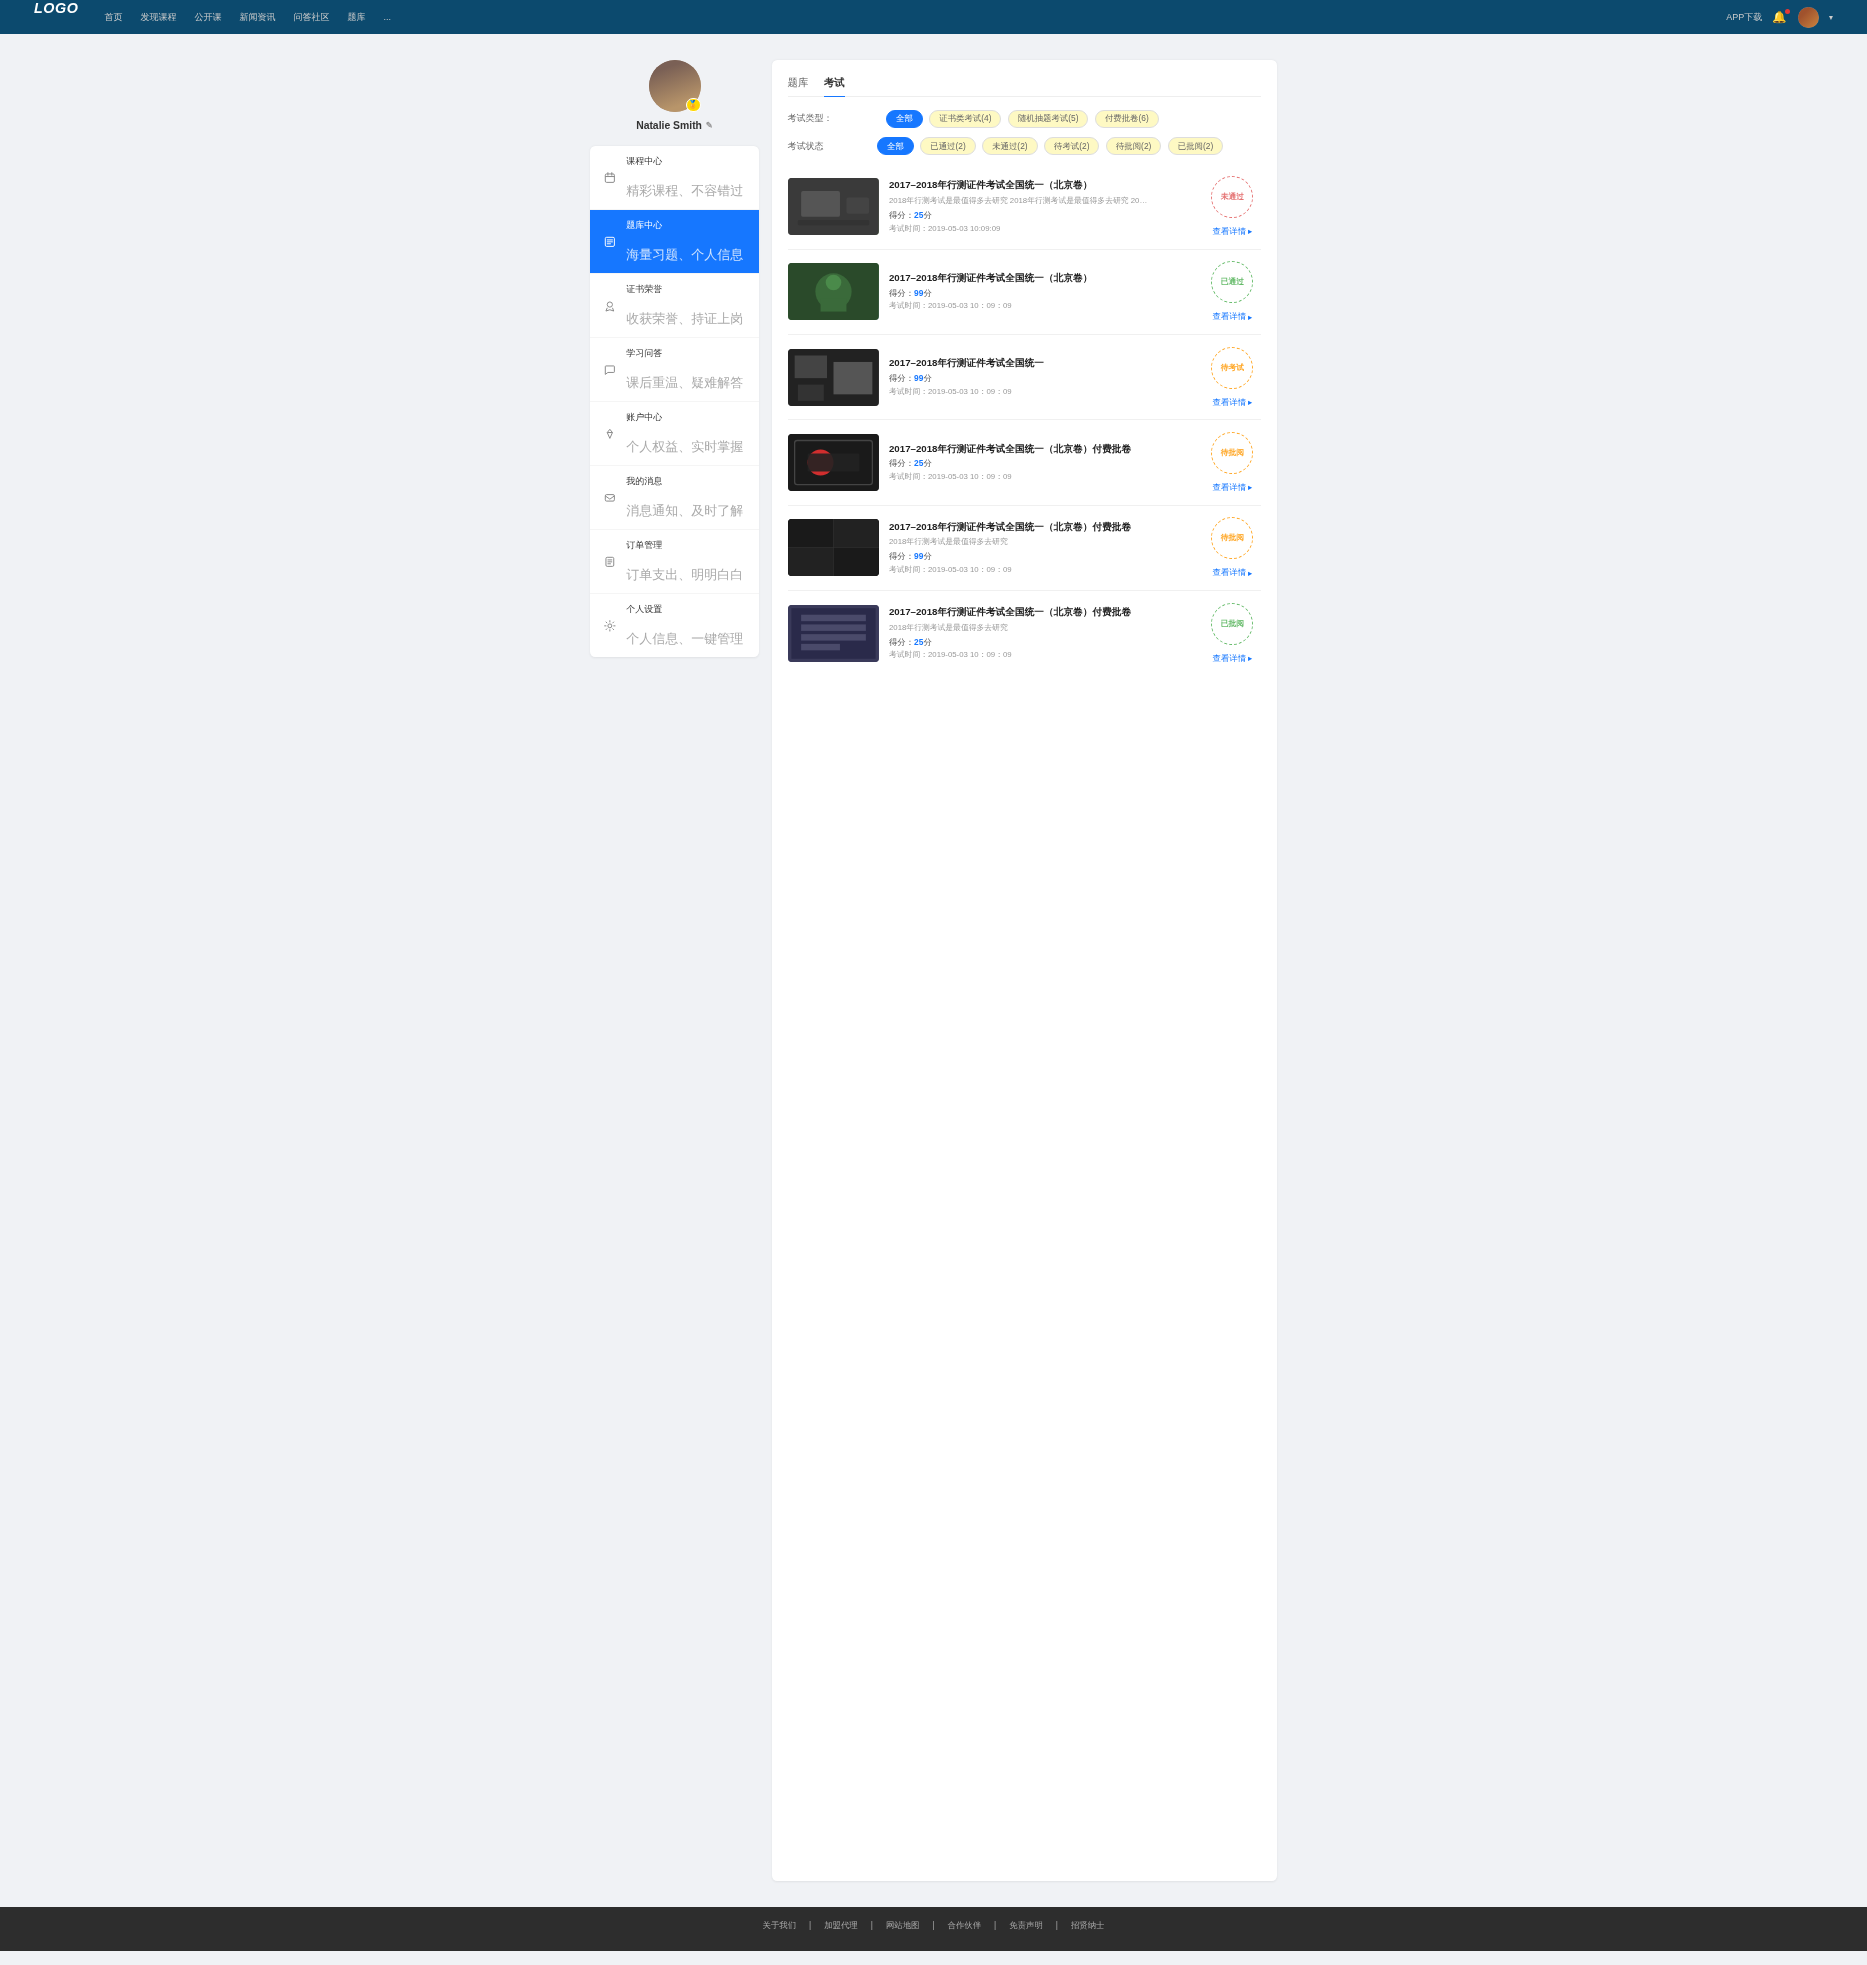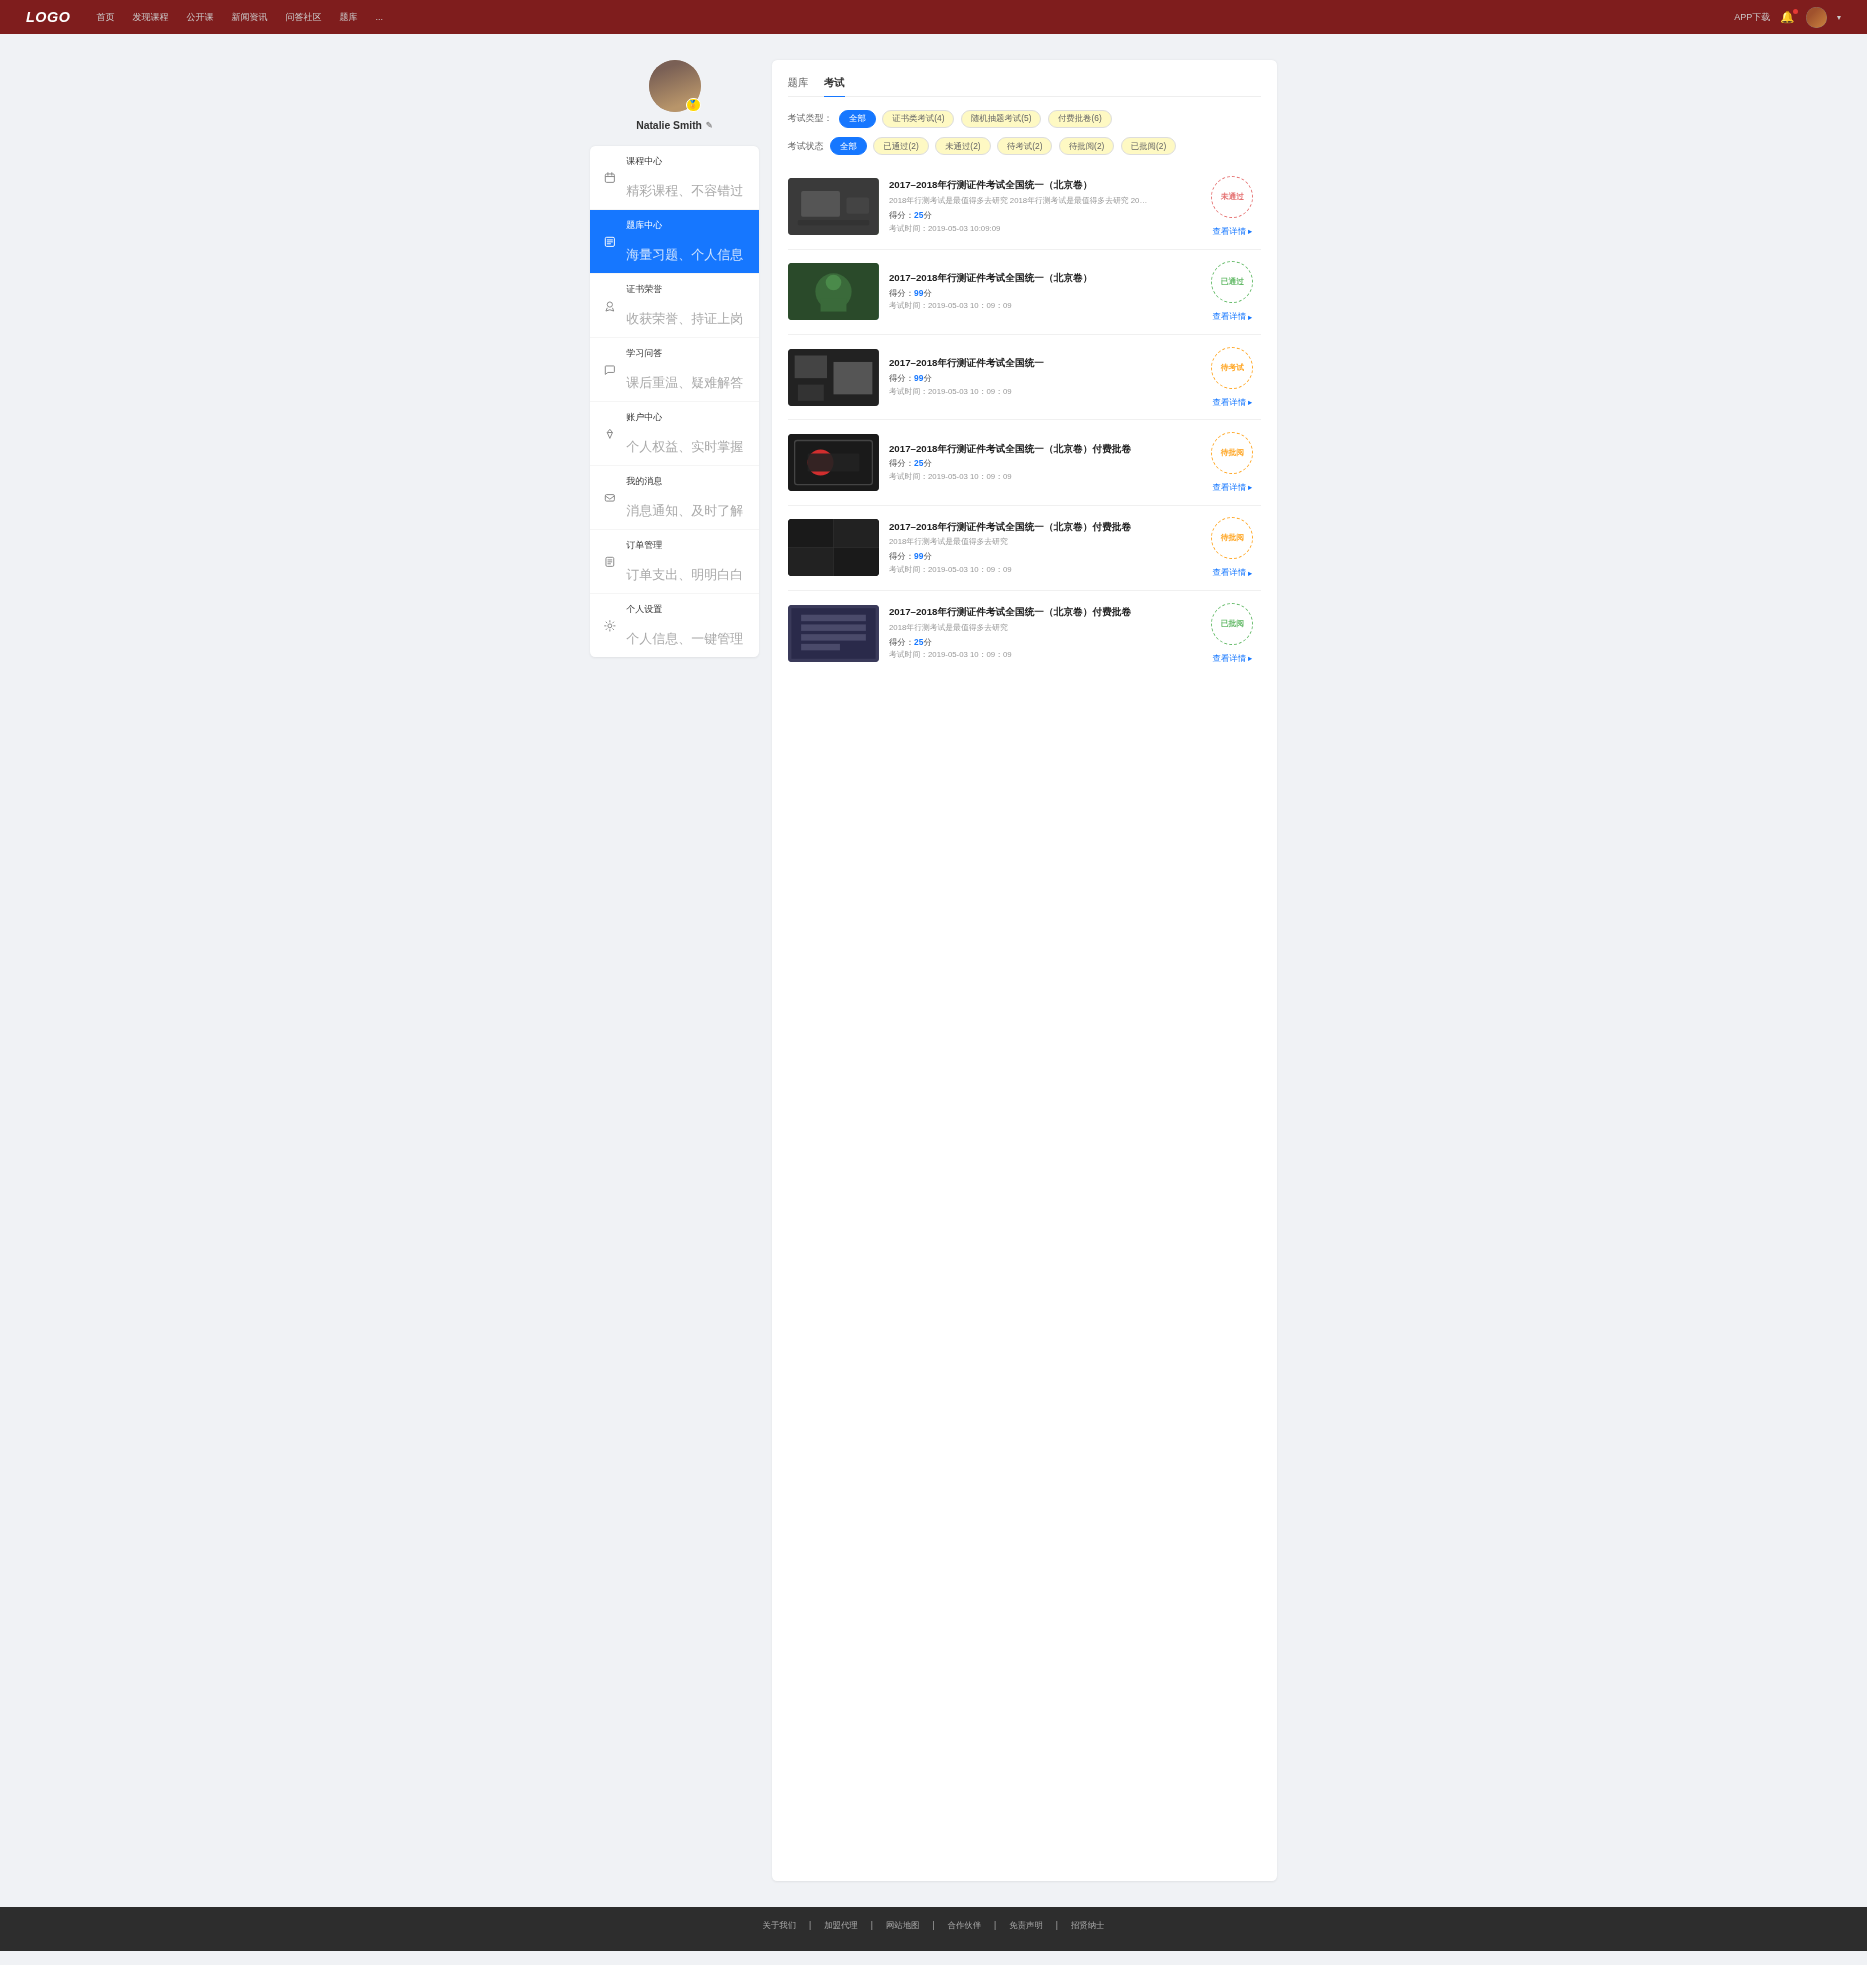--- a/index.html
+++ b/index.html
@@ -1,24 +1,23 @@
 <!DOCTYPE html>
 <html style="font-size:10.4px"><head>
   <meta charset="utf-8">
   <style>
     * { box-sizing: border-box; margin: 0; padding: 0; }
     body { font-family: 'PingFang SC', 'Microsoft YaHei', sans-serif; background: #f0f2f5; color: #333; font-size: 9px; }
 
     
     .navbar {
-      background: #7f1d1d;
+      background: #0c4a6e;
       height: 34px;
       display: flex;
-      align-items: center;
-      padding: 0 26px;
+      padding: 0 34px;
       position: sticky;
       top: 0;
       z-index: 100;
     }
     .navbar-logo {
       color: #fff;
       font-size: 14.3px;
       font-weight: bold;
       font-style: italic;
       margin-right: 26px;
@@ -230,20 +229,21 @@
       background: #fef9c3;
       font-size: 8.4px;
       color: #666;
       cursor: pointer;
       transition: all 0.15s;
     }
     .filter-btn.active {
       background: #1677ff;
       color: #fff;
       border-color: #1677ff;
+      margin-left: 47px;
     }
 
     
     .exam-list { margin-top: 6.5px; }
     .exam-item {
       display: flex;
       align-items: center;
       gap: 10.4px;
       padding: 11.7px 0;
       border-bottom: 0.6px solid #f0f0f0;

